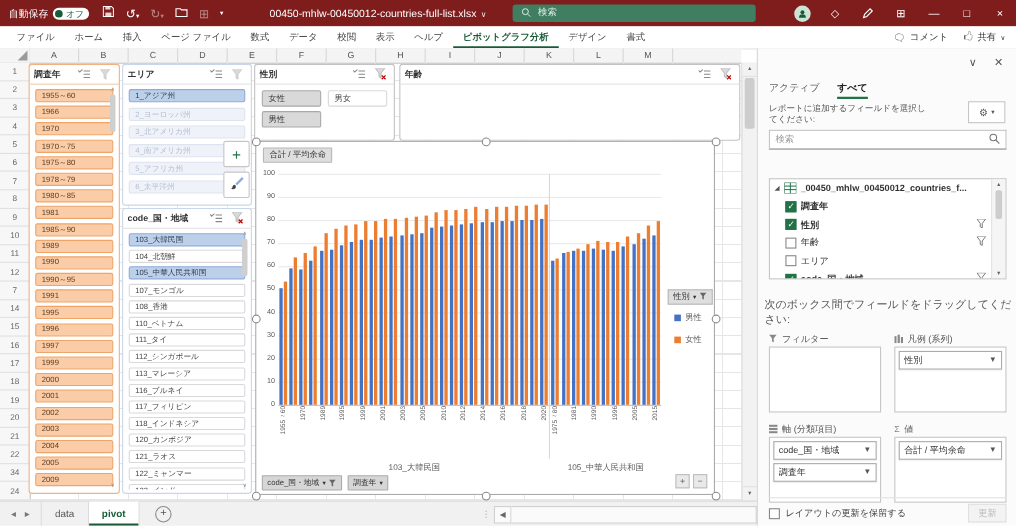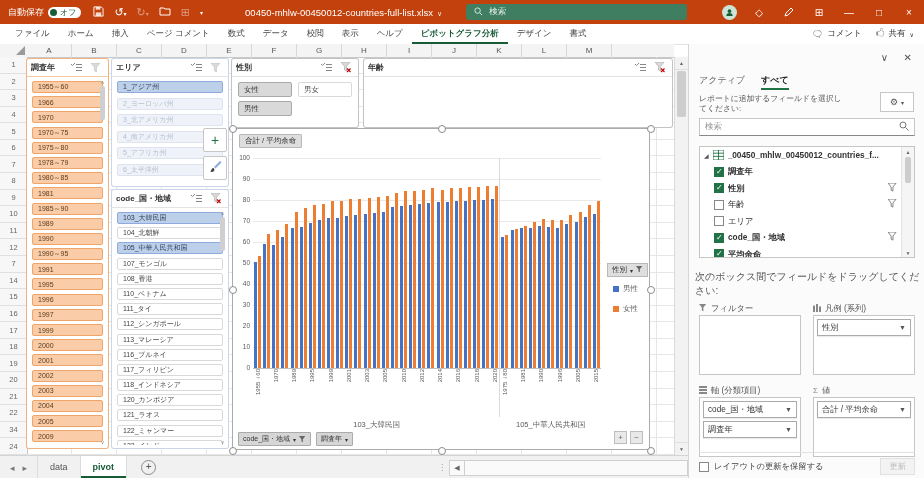--- a/index.html
+++ b/index.html
@@ -1,21 +1,21 @@
 <!DOCTYPE html>
 <html><head>
 <meta charset="utf-8">
 <style>
   html,body{margin:0;padding:0;}
   body{width:924px;height:478px;position:relative;overflow:hidden;background:#fff;
        font-family:"Liberation Sans","DejaVu Sans",sans-serif;-webkit-font-smoothing:antialiased;}
   .abs{position:absolute;}
 
   
-  .titlebar{left:0;top:0;width:924px;height:24px;background:#c2410c;display:flex;align-items:center;color:#fff;font-size:9px;}
+  .titlebar{left:0;top:0;width:924px;height:24px;background:#7f1d1d;display:flex;align-items:center;color:#fff;font-size:9px;}
   .autosave{display:flex;align-items:center;gap:4px;margin-left:8px;}
   .autosave-pill{background:#fff;color:#185C37;border-radius:7px;height:11px;display:flex;align-items:center;padding:0 5px 0 2px;gap:3px;font-size:8px;}
   .autosave-dot{width:7px;height:7px;border-radius:50%;background:#185C37;}
   .qat{display:flex;align-items:center;gap:10px;margin-left:12px;font-size:11px;}
   .qat .dim{opacity:.45;}
   .fname{margin-left:42px;font-size:9.5px;white-space:nowrap;}
   .fname .chev{font-size:7px;margin-left:4px;opacity:.9;}
   .tsearch{margin-left:24px;width:205px;height:16px;background:#3F7E60;border-radius:3px;display:flex;align-items:center;gap:6px;padding:0 8px;color:#E4F0E9;font-size:8.5px;}
   .winbtns{margin-left:auto;display:flex;align-items:center;gap:0;}
   .winbtn{width:30px;height:24px;display:flex;align-items:center;justify-content:center;font-size:10px;color:#fff;}
@@ -98,21 +98,21 @@
   
   .pane{left:688px;top:44px;width:236px;height:434px;background:#FBFBFB;border-left:1px solid #D6D6D6;box-sizing:border-box;}
   .pane-x{position:absolute;top:8px;font-size:10px;color:#555;}
   .pane-title{position:absolute;left:10px;top:8px;font-size:12.5px;color:#3b3b3b;}
   .pane-tabs{position:absolute;left:10px;top:30px;display:flex;gap:16px;font-size:9px;color:#666;}
   .ptab.active{color:#222;font-weight:bold;box-shadow:inset 0 -2px 0 #217346;padding-bottom:3px;}
   .pane-hint{position:absolute;left:10px;top:50px;width:150px;font-size:7.8px;color:#555;line-height:1.25;}
   .gearbtn{position:absolute;right:10px;top:48px;width:32px;height:18px;border:1px solid #C8C6C4;background:#fff;display:flex;align-items:center;justify-content:center;gap:3px;font-size:9px;color:#555;}
   .psearch{position:absolute;left:10px;top:74px;width:216px;height:18px;border:1px solid #C8C6C4;border-bottom-color:#8a8886;background:#fff;box-sizing:border-box;display:flex;align-items:center;padding:0 5px;font-size:8.5px;color:#999;}
   .psearch .mag{margin-left:auto;}
-  .flist{position:absolute;left:10px;top:102px;width:216px;height:112px;border:1px solid #C8C6C4;background:#fff;box-sizing:border-box;overflow:hidden;}
+  .flist{position:absolute;left:10px;top:118px;width:216px;height:92px;border:1px solid #C8C6C4;background:#fff;box-sizing:border-box;overflow:hidden;}
   .flist-inner{position:absolute;left:0;top:0;right:13px;bottom:0;}
   .frow{height:16.5px;display:flex;align-items:center;gap:4px;padding:0 4px;font-size:8.3px;color:#333;}
   .frow.hdr{font-weight:bold;}
   .frow .lbl{white-space:nowrap;overflow:hidden;}
   .frow.b .lbl{font-weight:bold;}
   .frow .sp{flex:1;}
   .cb{width:10px;height:10px;border:1px solid #8a8886;box-sizing:border-box;background:#fff;flex:0 0 auto;}
   .cb.on{background:#217346;border-color:#217346;position:relative;}
   .cb.on:after{content:"✓";color:#fff;font-size:8px;position:absolute;left:1px;top:-1px;}
   .frail{position:absolute;right:0;top:0;width:12px;bottom:0;background:#F5F5F5;border-left:1px solid #E3E3E3;font-size:5px;color:#666;display:flex;flex-direction:column;align-items:center;}
@@ -192,21 +192,21 @@
     <span class="winbtn">□</span>
     <span class="winbtn">×</span>
   </div>
 </div>
 
 <div class="abs ribbonrow">
   <div class="rtabs" id="ribbon-tabs">
       <span class="rtab">ファイル</span>
       <span class="rtab">ホーム</span>
       <span class="rtab">挿入</span>
-      <span class="rtab">ページ コメント</span>
+      <span class="rtab">ページ ファイル</span>
       <span class="rtab">数式</span>
       <span class="rtab">データ</span>
       <span class="rtab">校閲</span>
       <span class="rtab">表示</span>
       <span class="rtab">ヘルプ</span>
       <span class="rtab active">ピボットグラフ分析</span>
       <span class="rtab">デザイン</span>
       <span class="rtab">書式</span>
     </div>
   <div class="rright">

